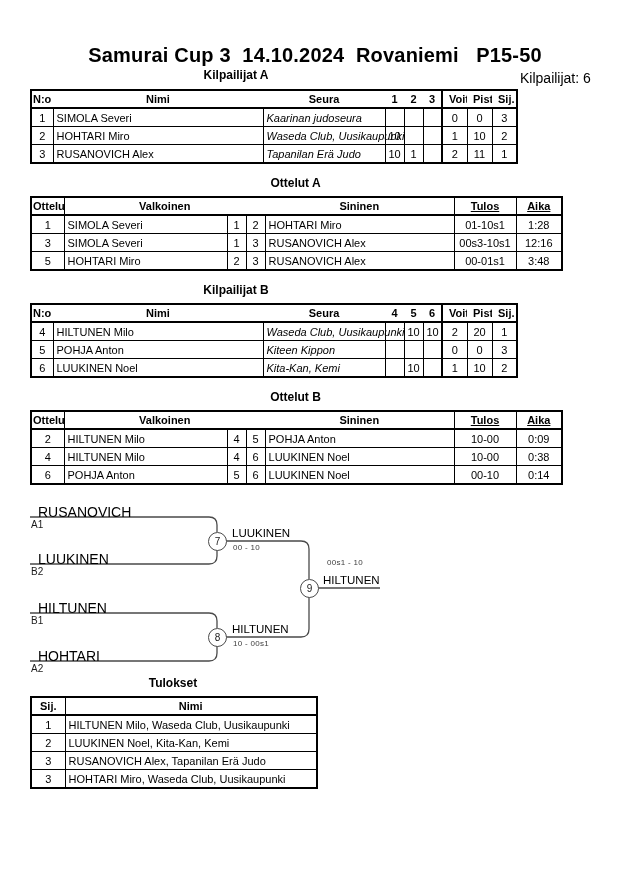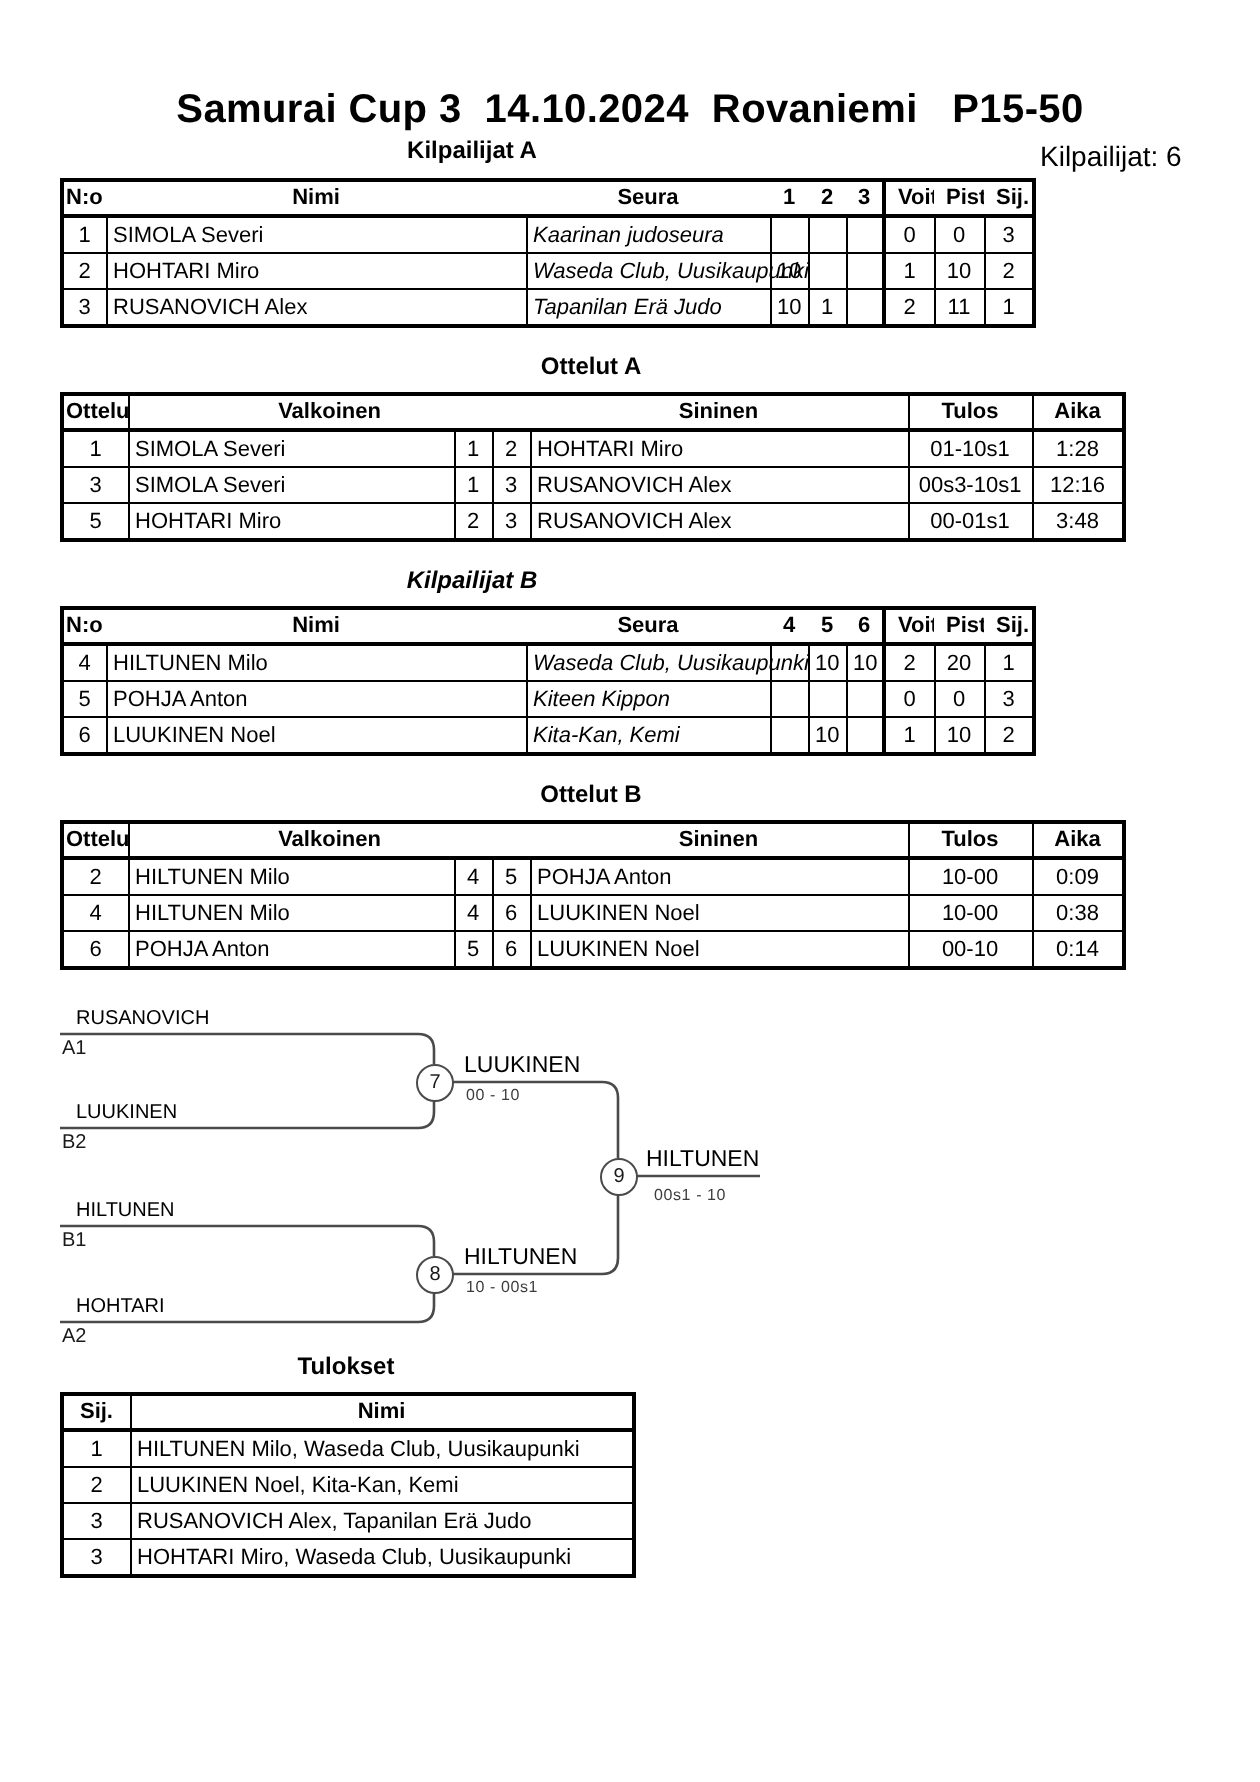--- a/index.html
+++ b/index.html
@@ -17,26 +17,26 @@
   .competitors-count{top:70px;left:520px;width:80px;text-align:left;font-size:14px;}
 
   table{border-collapse:collapse;table-layout:fixed;font-size:11px;background:#fff;}
   table.sheet{border:2px solid #000;}
   .sheet th{font-weight:bold;border:none;border-bottom:2px solid #000;height:16px;padding:0 6px;overflow:hidden;}
   .sheet td{border:1px solid #000;height:17px;padding:0 3px;overflow:hidden;white-space:nowrap;}
   .sheet td.ovf{overflow:visible;font-style:italic;}
   .c{text-align:center;}
   .l{text-align:left;padding-left:6px;}
   .group-border-l{border-left:2px solid #000 !important;}
-  .thin-border-l{border-left:1px solid #000 !important;}
+  .thin-border-l{border-left:1px solid #000 !important;text-decoration:underline;}
   .thin-border-r{border-right:1px solid #000 !important;}
 
   
   .bracket-svg{top:0;left:0;pointer-events:none;}
-  .slot-name{font-size:10px;white-space:nowrap;}
+  .slot-name{font-size:14px;white-space:nowrap;}
   .seed-label{font-size:10px;color:#1a1a1a;white-space:nowrap;}
   .winner-name{font-size:11.5px;white-space:nowrap;}
   .winner-score{font-size:8px;color:#3d3d3d;white-space:nowrap;letter-spacing:.3px;}
   .match-circle{
     width:17px;height:17px;border:1.4px solid #4a4a4a;border-radius:50%;
     background:#fff;text-align:center;line-height:17px;font-size:10px;color:#1a1a1a;
   }
 </style>
 </head>
 <body>
@@ -147,21 +147,21 @@
     <td class="l">HOHTARI Miro</td>
     <td class="c">2</td>
     <td class="c">3</td>
     <td class="l">RUSANOVICH Alex</td>
     <td class="c">00-01s1</td>
     <td class="c">3:48</td>
   </tr>
 </tbody>
   </table>
 
-<div class="abs section-title" style="top:283px;left:0;width:472px;font-style:italic;">Kilpailijat B</div>
+<div class="abs section-title" style="top:283px;left:0;width:472px;">Kilpailijat B</div>
 <table class="abs sheet" style="top:303px;left:30px;width:486px;">
   <colgroup>
       <col style="width:22px">
       <col style="width:210px">
       <col style="width:122px">
       <col style="width:19px">
       <col style="width:19px">
       <col style="width:19px">
       <col style="width:25px">
       <col style="width:25px">
@@ -287,21 +287,21 @@
 
 <div class="abs match-circle" style="top:532px;left:208px;">7</div>
 <div class="abs match-circle" style="top:628px;left:208px;">8</div>
 <div class="abs match-circle" style="top:579px;left:300px;">9</div>
 
 <div class="abs winner-name" style="top:527px;left:232px;">LUUKINEN</div>
 <div class="abs winner-score" style="top:543px;left:233px;text-align:center;">00 - 10</div>
 <div class="abs winner-name" style="top:623px;left:232px;">HILTUNEN</div>
 <div class="abs winner-score" style="top:639px;left:233px;">10 - 00s1</div>
 <div class="abs winner-name" style="top:574px;left:323px;">HILTUNEN</div>
-<div class="abs winner-score" style="top:593px;left:327px;">00s1 - 10</div>
+<div class="abs winner-score" style="top:558px;left:327px;">00s1 - 10</div>
 
 <div class="abs section-title" style="top:676px;left:30px;width:286px;">Tulokset</div>
 <table class="abs sheet" style="top:696px;left:30px;width:286px;">
   <colgroup>
       <col style="width:34px">
       <col style="width:252px">
     </colgroup>
   <tbody>
       <tr>
     <th class="c thin-border-r">Sij.</th>

